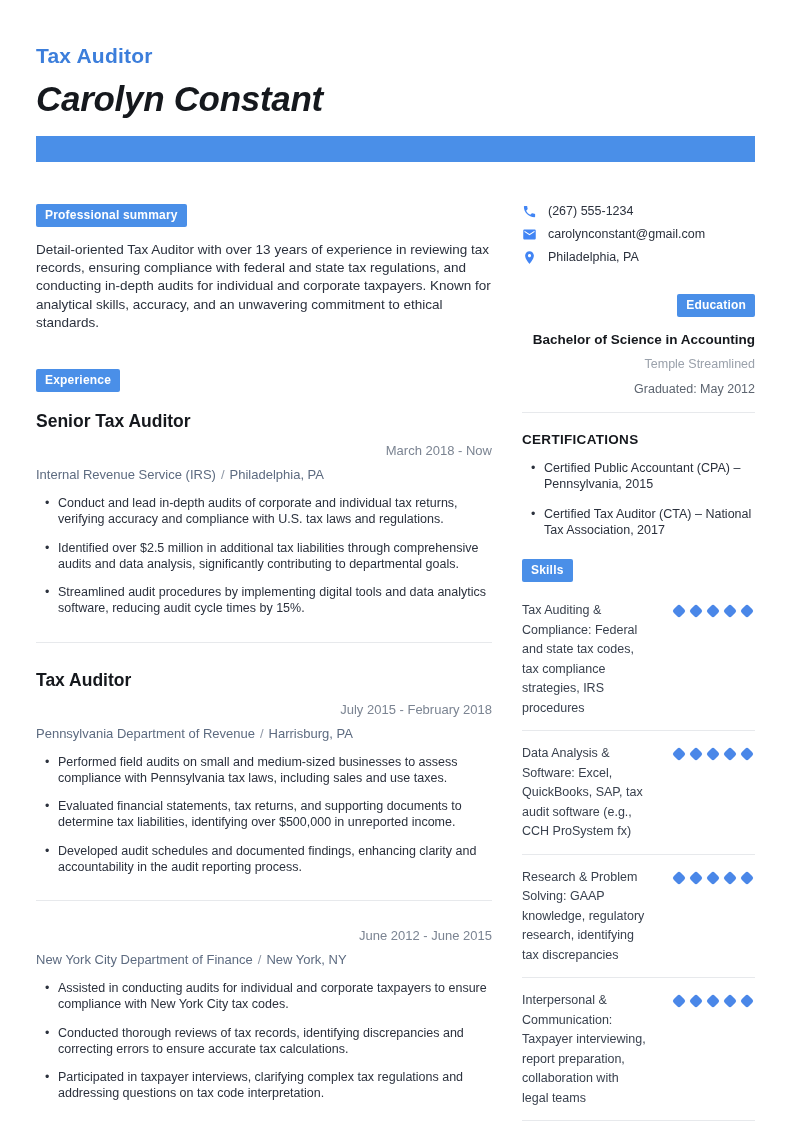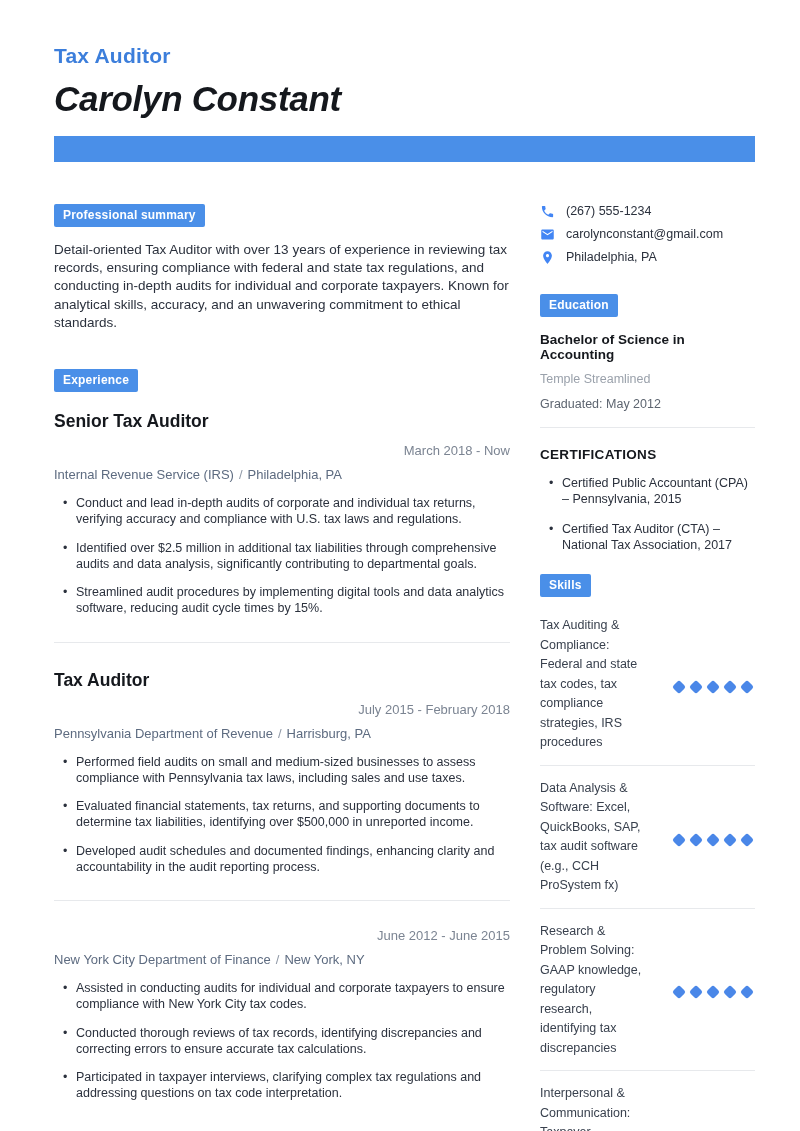--- a/index.html
+++ b/index.html
@@ -1,19 +1,19 @@
 <!DOCTYPE html>
 <html><head>
 <meta charset="utf-8">
 <style>
   html,body{margin:0;padding:0;background:#fff;}
   .page{
     position:relative;width:800px;height:1131px;background:#ffffff;
     font-family:"Liberation Sans",sans-serif;color:#20242c;
-    box-sizing:border-box;padding:44px 45px 0 54px;overflow:hidden;
+    box-sizing:border-box;padding:44px 45px 0 36px;overflow:hidden;
   }
   
   .job-title{color:#3c7edb;font-size:21px;font-weight:700;letter-spacing:.2px;}
   .person-name{font-size:35px;font-weight:700;color:#15181d;margin-top:11px;letter-spacing:-.3px;font-style:italic;}
   .accent-bar{height:26px;background:#4a8fe8;margin-top:17px;}
   
   .columns{display:flex;gap:30px;margin-top:42px;}
   .col-left{width:456px;flex:none;}
   .col-right{flex:1;min-width:0;}
   
@@ -29,34 +29,34 @@
   .job-dates{font-size:13px;color:#7b8492;margin:0 0 9px;text-align:right;}
   .job-company{font-size:13px;color:#5d6b80;margin:0 0 13px;}
   .job-company .slash{color:#8f98a6;padding:0 5px;}
   ul.bullets{margin:0;padding:0 0 0 22px;list-style:none;}
   ul.bullets li{position:relative;font-size:12.5px;line-height:1.3;color:#2b313d;margin-bottom:12px;}
   ul.bullets li::before{content:"\2022";position:absolute;left:-13px;color:#2b313d;}
   
   .contact-row{display:flex;align-items:flex-start;gap:11px;margin-bottom:8px;font-size:12.5px;color:#2b313d;}
   .contact-icon{width:15px;height:15px;flex:none;display:block;}
   
-  .edu-badge-wrap{margin-top:29px;}
+  .edu-badge-wrap{margin-top:29px;text-align:right;}
   .degree{font-size:13.5px;font-weight:700;color:#15181d;margin-top:15px;}
   .school{font-size:12.5px;color:#9aa1ab;margin-top:10px;}
   .graduated{font-size:12.5px;color:#5d6570;margin-top:11px;}
   .right-divider{border:none;border-top:1px solid #e7e9ec;margin:16px 0 0;}
   
   .cert-heading{font-size:13.5px;font-weight:700;color:#15181d;letter-spacing:.3px;margin:19px 0 13px;}
   ul.cert-list{margin:0;padding:0 0 0 22px;list-style:none;}
   ul.cert-list li{position:relative;font-size:12.5px;line-height:1.3;color:#2b313d;margin-bottom:13px;}
   ul.cert-list li::before{content:"\2022";position:absolute;left:-13px;}
   
   .skills-section{margin-top:21px;}
   .skills-wrap{margin-top:6px;}
-  .skill{display:flex;justify-content:space-between;align-items:center;
+  .skill{display:flex;justify-content:space-between;align-items:flex-start;
          padding:13px 0 12px;border-bottom:1px solid #e7e9ec;gap:28px;}
   .skill-text{width:140px;font-size:12.5px;line-height:1.56;color:#39414e;}
   .skill-diamonds{display:flex;gap:7px;margin-top:5px;padding-right:3px;}
   .diamond{width:10px;height:10px;background:#4a87e8;transform:rotate(45deg);border-radius:2.5px;flex:none;}
 </style>
 </head>
 <body>
 
 <div class="page">
 

